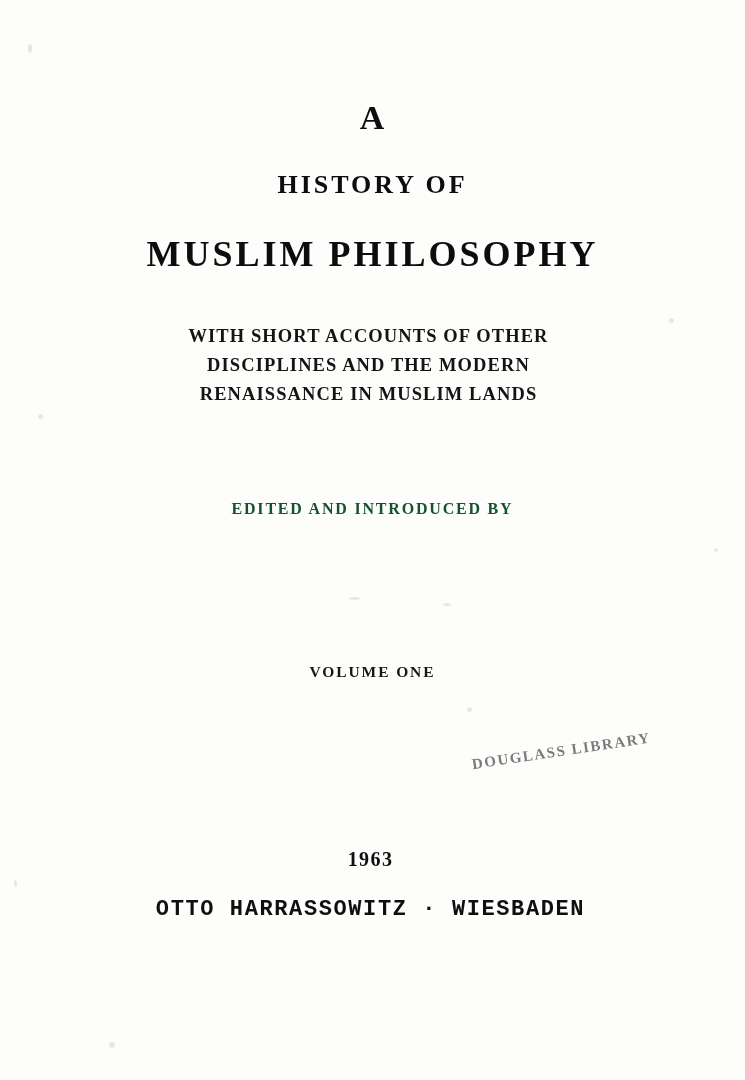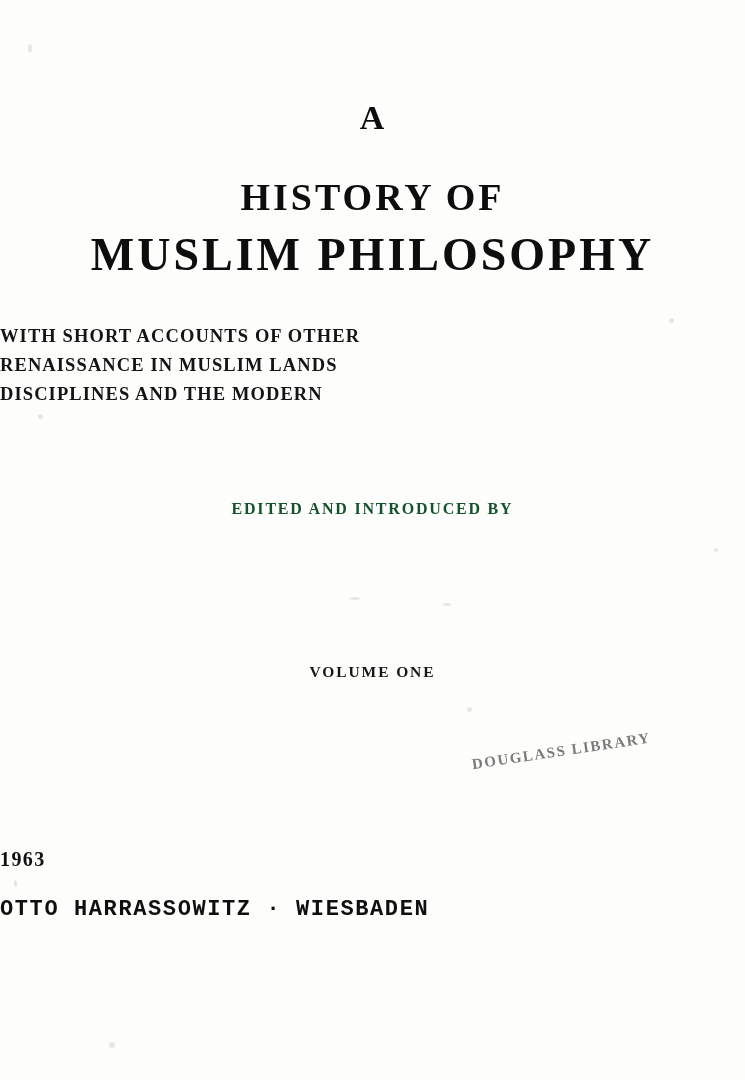--- a/index.html
+++ b/index.html
@@ -42,37 +42,39 @@
     font-weight: 700;
     letter-spacing: 2px;
     color: #0d0d0d;
   }
   .t-a {
     font-size: 34px;
     line-height: 44px;
     letter-spacing: 1px;
   }
   .t-history {
-    font-size: 38px;
+    font-size: 26px;
     line-height: 58px;
     letter-spacing: 3px;
-    margin-top: 28px;
+    margin-top: 16px;
     font-family: Liberation Serif, serif;
   }
   .t-muslim {
-    font-size: 46px;
+    font-size: 36px;
     line-height: 58px;
     letter-spacing: 3px;
+    margin-top: 11px;
   }
 
   .subtitle-block {
     position: absolute;
     left: 0;
     right: 8px;
     top: 322px;
+    text-align: center;
   }
   .sub-line {
     font-family: "Liberation Serif", serif;
     font-weight: 700;
     font-size: 18.5px;
     line-height: 29px;
     letter-spacing: 1.1px;
     color: #141414;
   }
 
@@ -128,21 +130,21 @@
     letter-spacing: 1.6px;
     opacity: .72;
     white-space: nowrap;
   }
 
   .imprint-block {
     position: absolute;
     left: 0;
     right: 4px;
     top: 848px;
-    text-align: left;
+    text-align: center;
   }
   .year {
     font-family: "Liberation Serif", serif;
     font-weight: 700;
     font-size: 20px;
     letter-spacing: 1.4px;
     color: #101010;
   }
   .publisher {
     margin-top: 26px;
@@ -169,22 +171,22 @@
   <span class="speck" style="left:14px;  top:880px; width:3px;  height:7px;"></span>
 
   <div class="title-block">
     <div class="t-line t-a">A</div>
     <div class="t-line t-history">HISTORY OF</div>
     <div class="t-line t-muslim">MUSLIM PHILOSOPHY</div>
   </div>
 
   <div class="subtitle-block">
     <div class="sub-line">WITH SHORT ACCOUNTS OF OTHER</div>
+    <div class="sub-line">DISCIPLINES AND THE MODERN</div>
     <div class="sub-line">RENAISSANCE IN MUSLIM LANDS</div>
-    <div class="sub-line">DISCIPLINES AND THE MODERN</div>
   </div>
 
   <div class="editor-block">
     <div class="editor-label">EDITED AND INTRODUCED BY</div>
   </div>
 
   <div class="volume-block">
     <div class="volume-text">VOLUME ONE</div>
   </div>
 

